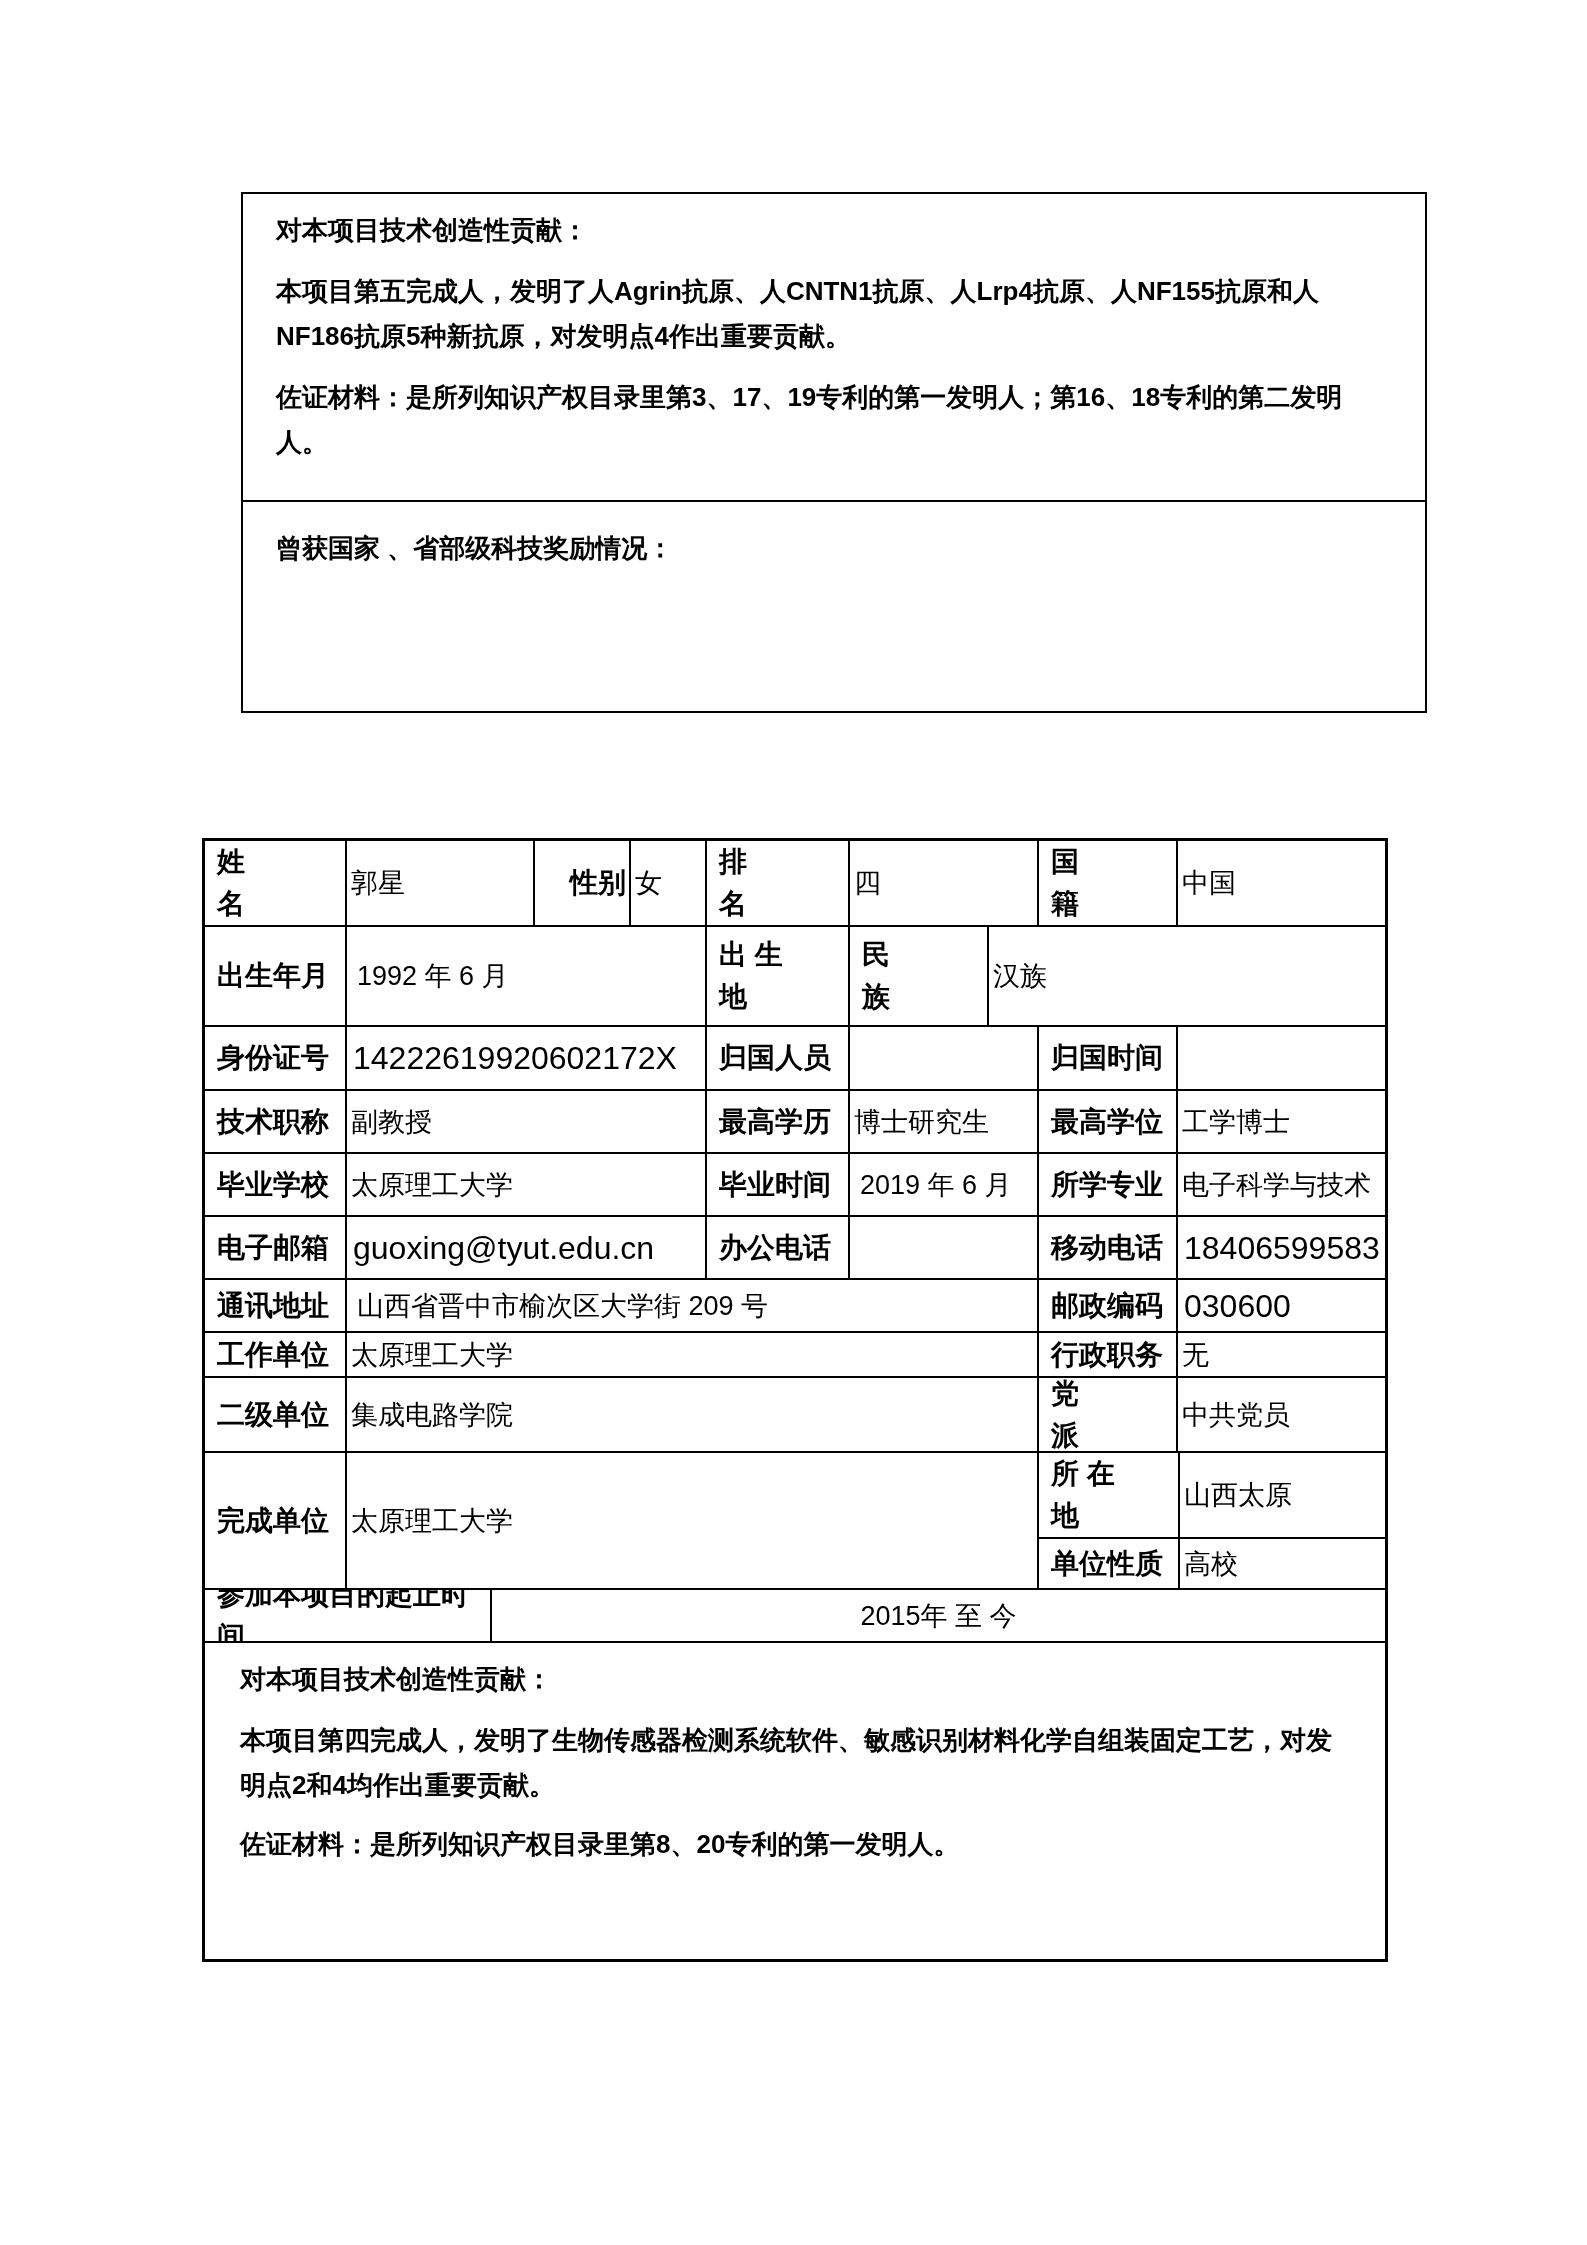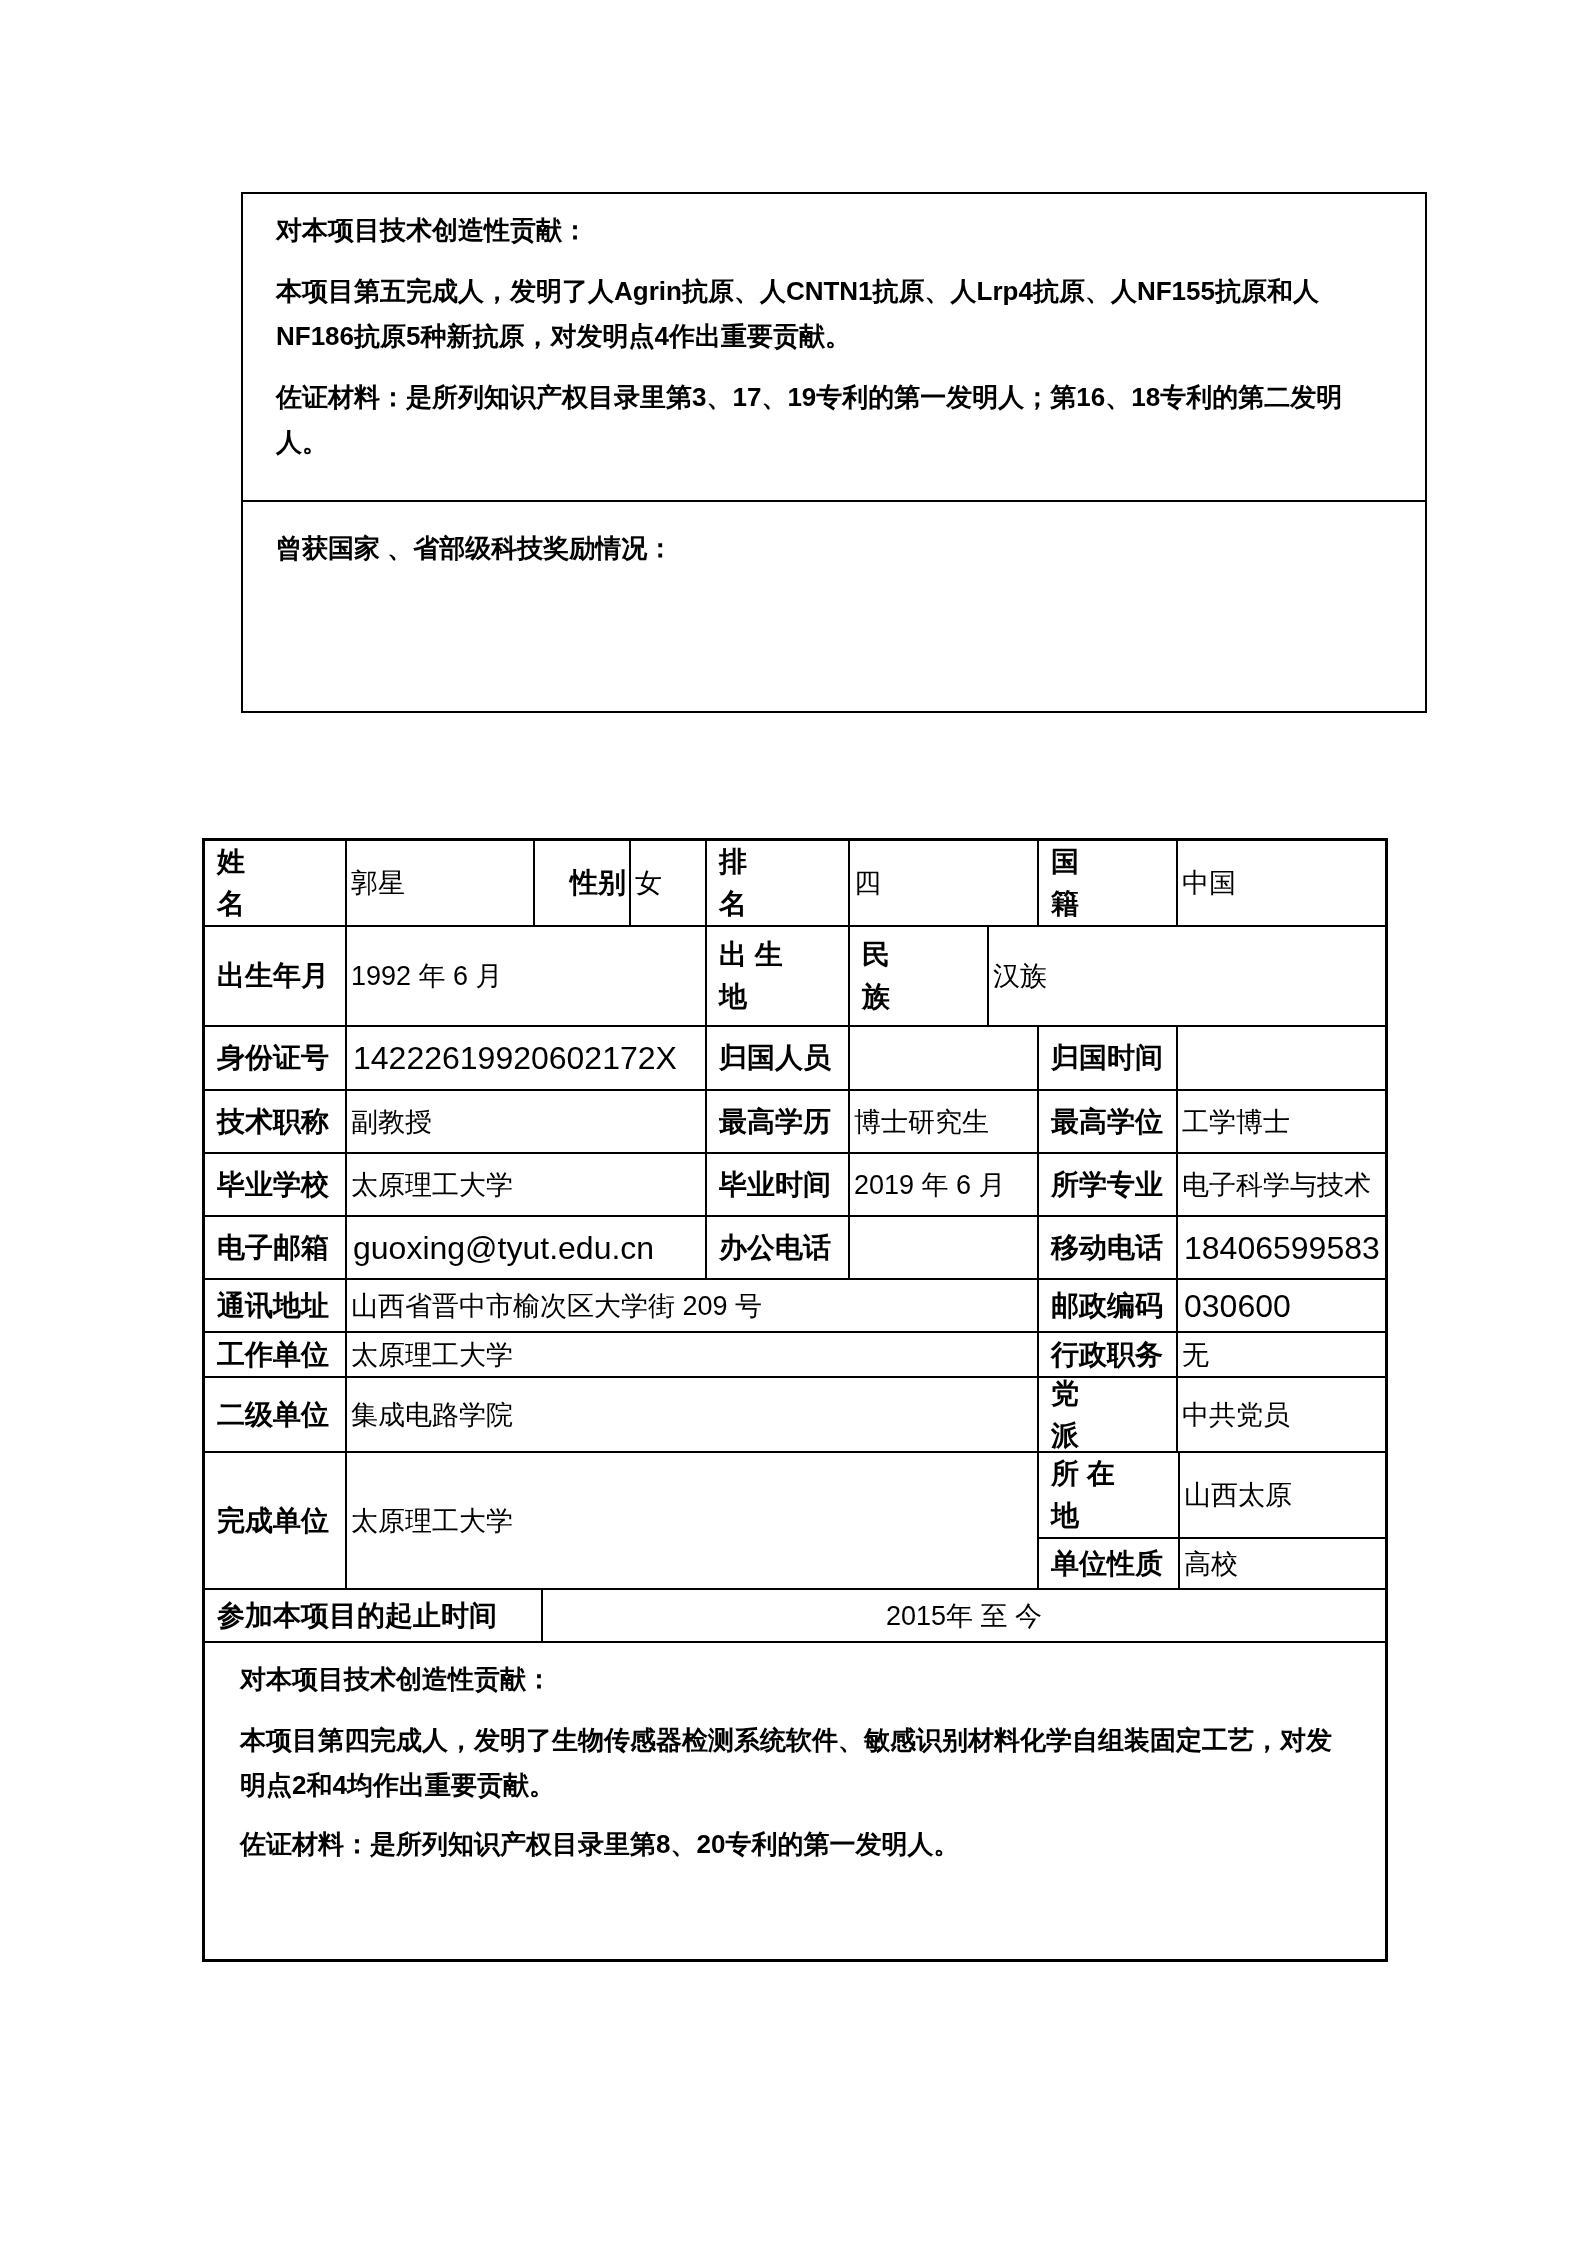--- a/index.html
+++ b/index.html
@@ -37,31 +37,31 @@
     font-family:"Liberation Sans",sans-serif;font-weight:bold;
     font-size:28px;line-height:42px;white-space:pre-line;
     padding-left:12px;
   }
   .val{
     font-family:"DejaVu Serif",serif;font-size:27px;line-height:40px;
     padding-left:4px;
   }
   .val-mixed{
     font-family:"Liberation Sans",serif;font-size:27px;line-height:40px;
-    padding-left:4px;
+    padding-left:10px;
   }
   .val-sans{
     font-family:"Liberation Sans",sans-serif;font-size:32px;line-height:40px;
     padding-left:6px;
   }
   .center{justify-content:center;padding-left:0;}
   
   .w140{width:140px;} .w188{width:188px;} .w96{width:96px;padding-left:32px;} .w76{width:76px;}
   .w143{width:143px;} .w189{width:189px;} .w139{width:139px;}
-  .w360{width:360px;} .w692{width:692px;} .w320{width:336px;}
+  .w360{width:360px;} .w692{width:692px;} .w320{width:285px;}
   .grow{flex:1 1 auto;}
   
   .h84{height:84px;} .h100{height:100px;} .h64{height:64px;} .h63{height:63px;}
   .h53{height:53px;} .h55{height:45px;} .h75{height:75px;} .h137{height:137px;}
   .subcol{display:flex;flex-direction:column;border-left:2px solid #000;box-sizing:border-box;}
   .subrow{display:flex;flex-direction:row;box-sizing:border-box;}
   .subrow + .subrow{border-top:2px solid #000;}
   .sub1{height:84px;} .sub2{flex:1 1 auto;}
   .subrow .cell:first-child{border-left:none;}
   .lastrow{flex:1 1 auto;display:block;padding:14px 35px 0 35px;box-sizing:border-box;}

